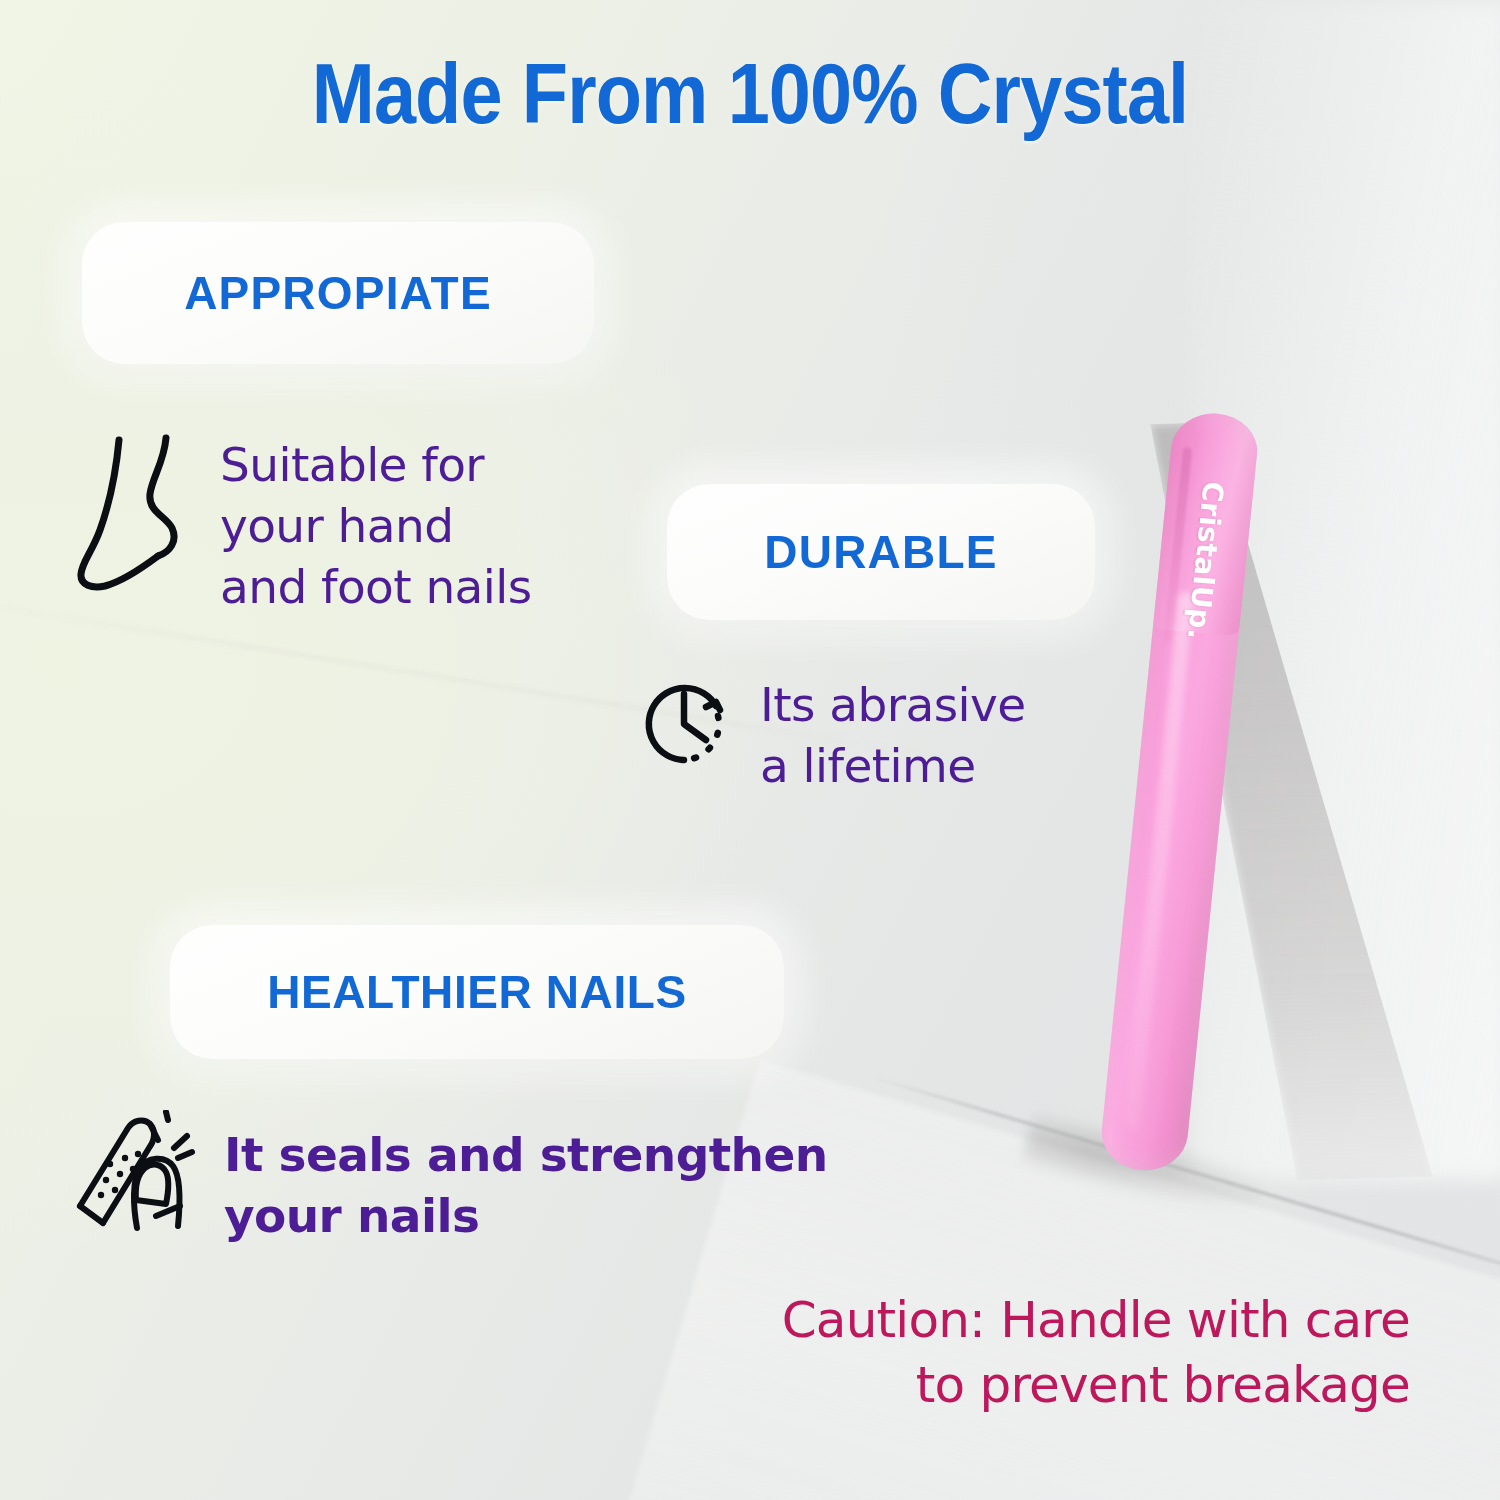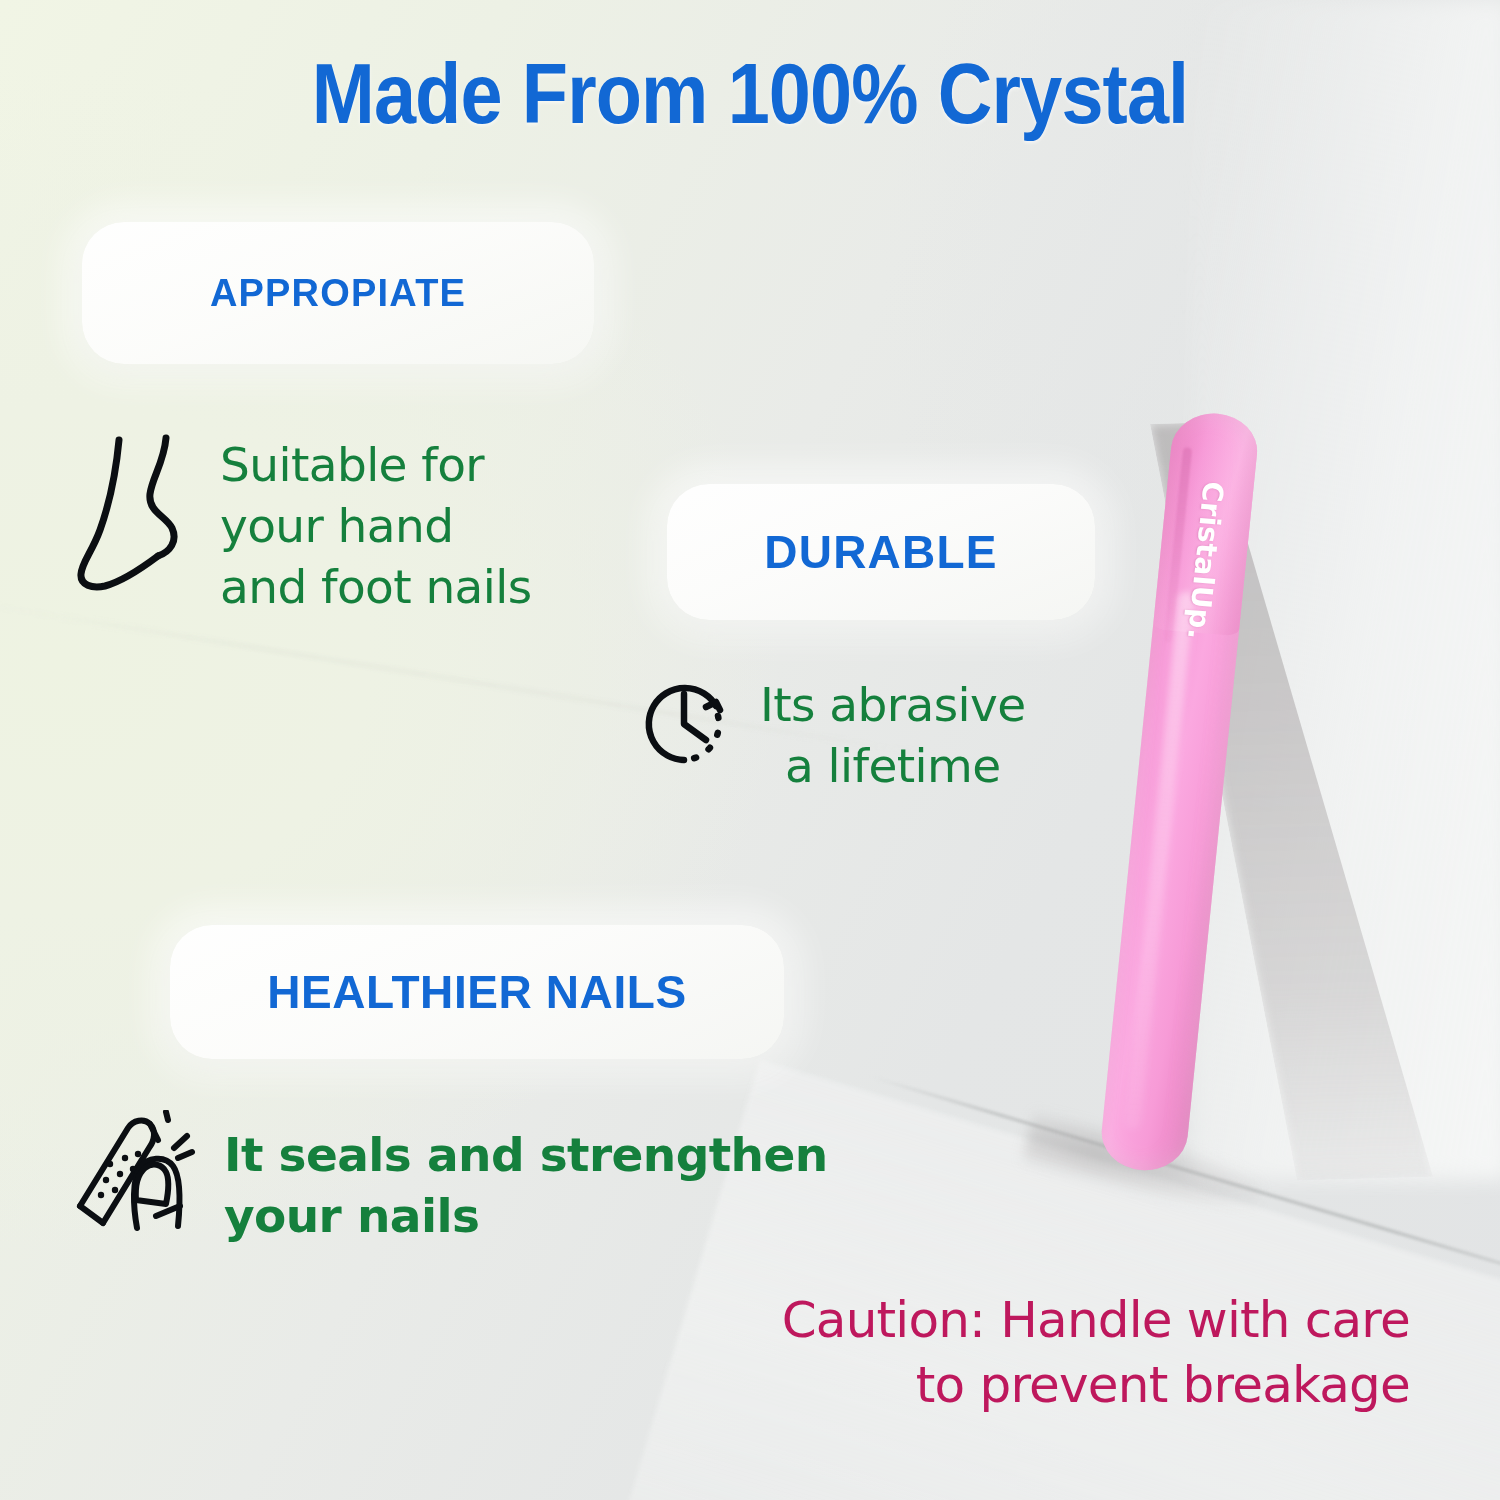--- a/index.html
+++ b/index.html
@@ -173,44 +173,44 @@
   }
   .badge-label {
     width: 100%;
     text-align: center;
     color: #1268d4;
     font-weight: 700;
     font-family: "Liberation Sans", sans-serif;
   }
 
   #badge-appropiate { left: 82px;  top: 222px; width: 512px; height: 142px; }
-  #badge-appropiate .badge-label { font-size: 38px; letter-spacing: 1.2px; }
+  #badge-appropiate .badge-label { font-size: 46px; letter-spacing: 1.2px; }
 
   #badge-durable    { left: 667px; top: 484px; width: 428px; height: 136px; }
   #badge-durable .badge-label { font-size: 46px; letter-spacing: 1.2px; text-align: center; }
 
   #badge-healthier  { left: 170px; top: 925px; width: 614px; height: 134px; }
   #badge-healthier .badge-label { font-size: 46px; letter-spacing: .6px; text-align: center; }
 
   
   .feature { position: absolute; display: flex; align-items: flex-start; }
   .feature-icon { flex: 0 0 auto; }
   .feature-text {
-    color: #15803d;
+    color: #4c1d95;
     font-size: 47px;
     line-height: 1.30;
     font-weight: 400;
     font-family: "DejaVu Sans", sans-serif;
     letter-spacing: -.6px;
   }
 
   #feature-appropiate { left: 72px; top: 428px; width: 560px; }
   #feature-appropiate .feature-text { margin-left: 28px; margin-top: 6px; }
 
-  #feature-durable { left: 632px; top: 672px; width: 470px; text-align: center; }
+  #feature-durable { left: 632px; top: 672px; width: 470px; }
   #feature-durable .feature-text { margin-left: 24px; margin-top: 2px; }
 
   #feature-healthier { left: 70px; top: 1110px; width: 830px; }
   #feature-healthier .feature-text { margin-left: 26px; margin-top: 14px; font-weight: bold; }
 
   
   .caution {
     position: absolute;
     left: 600px; top: 1288px;
     width: 810px;

